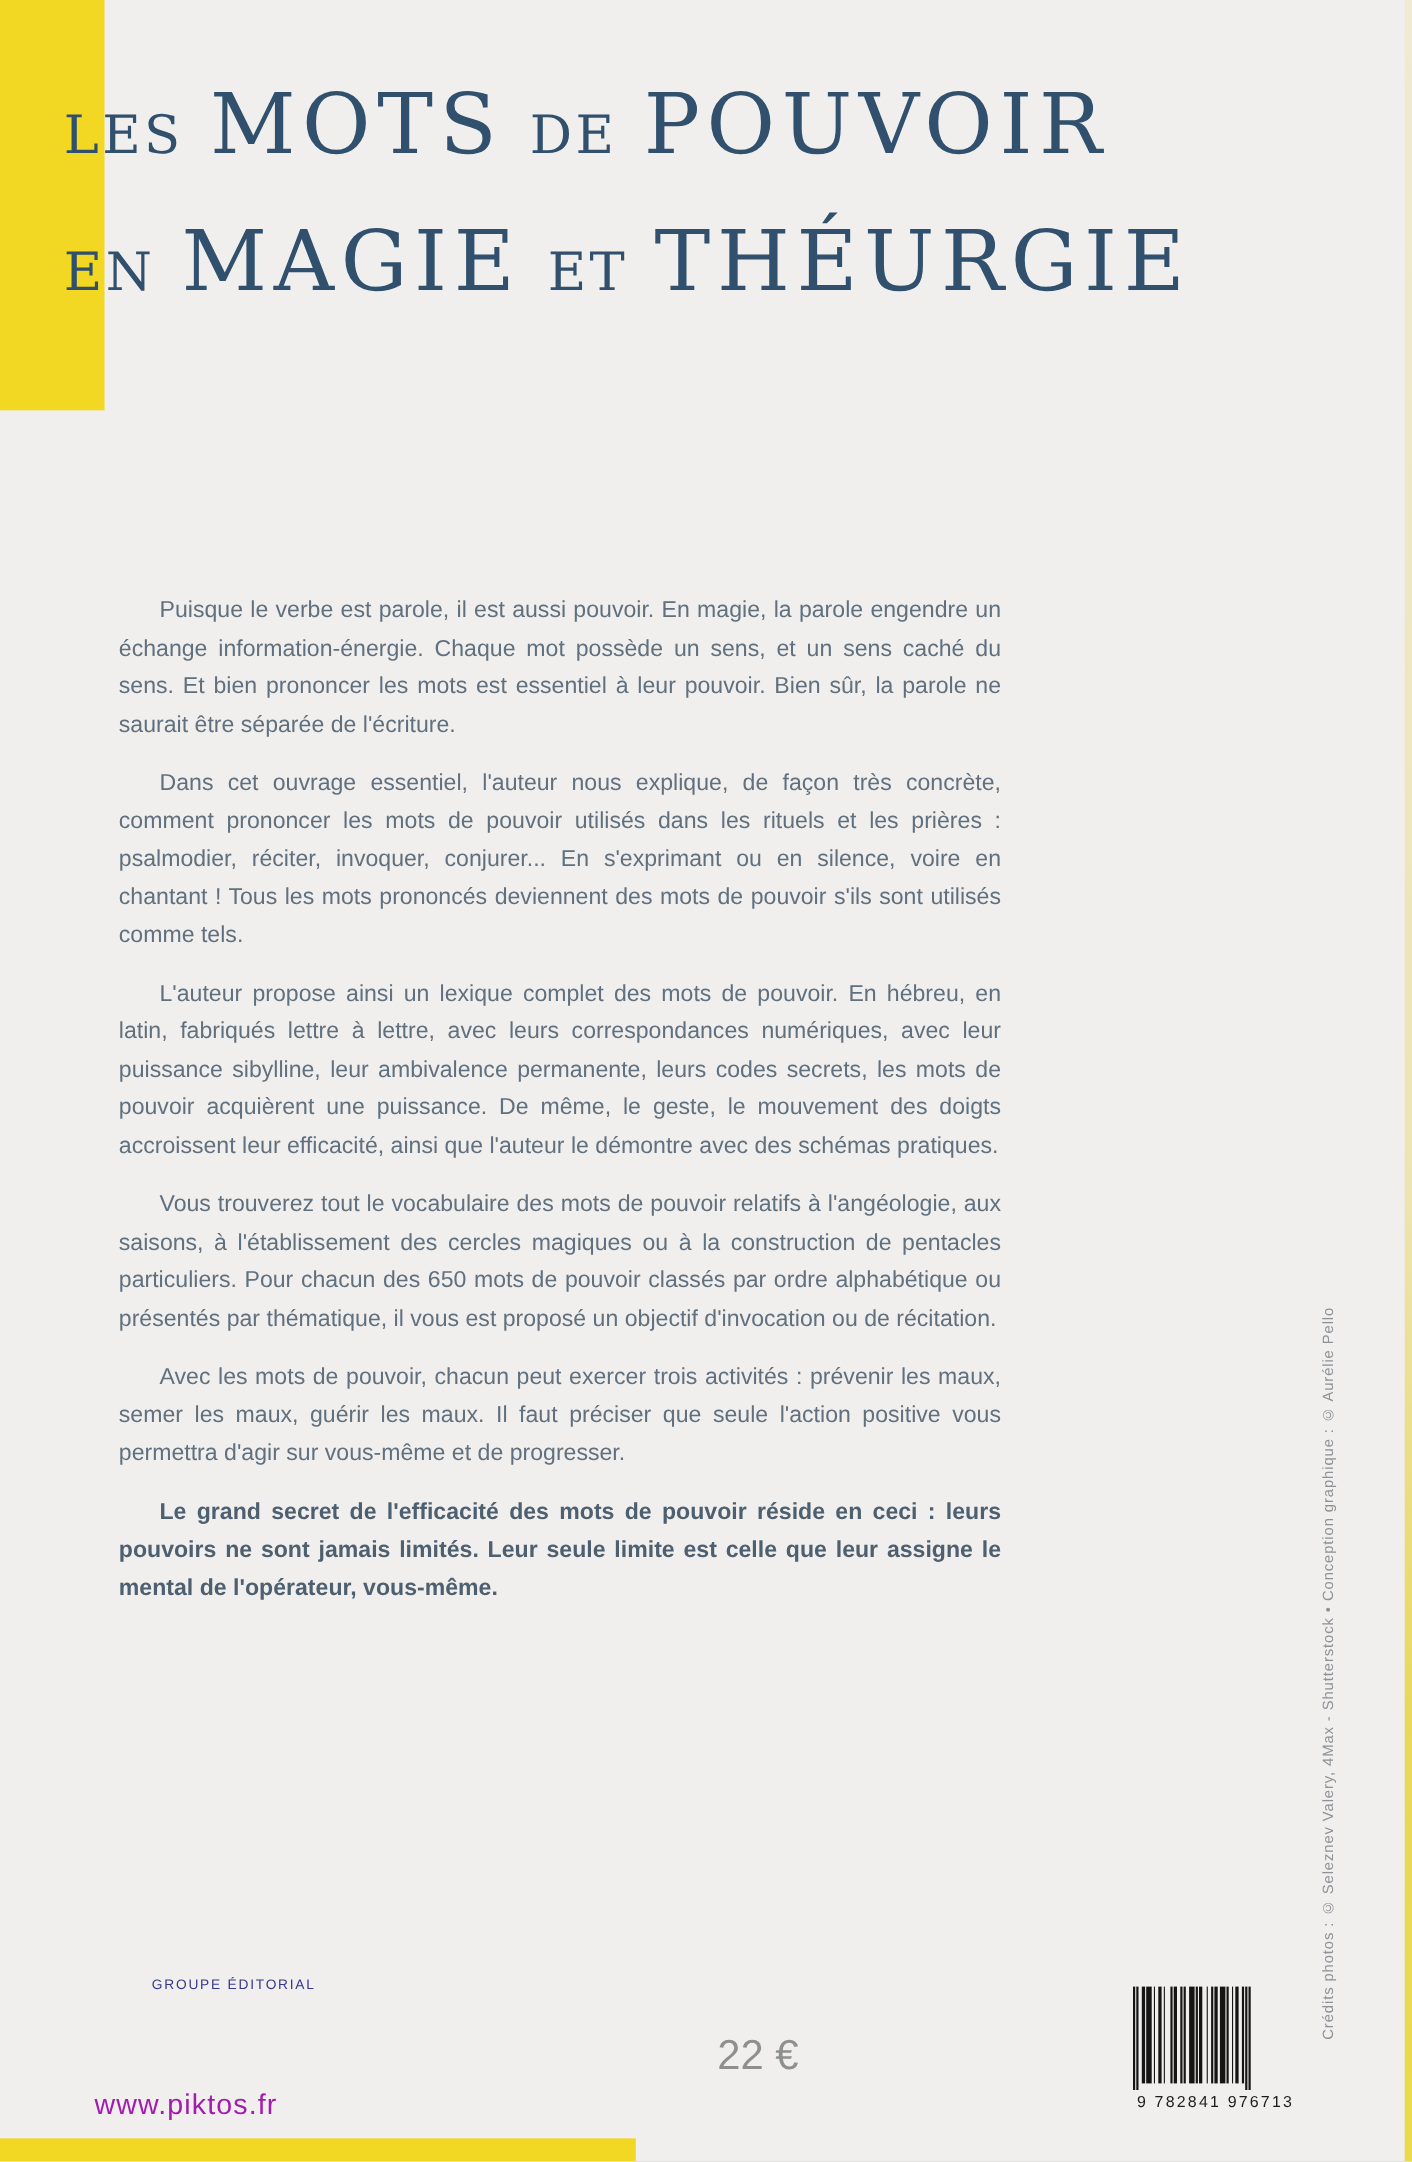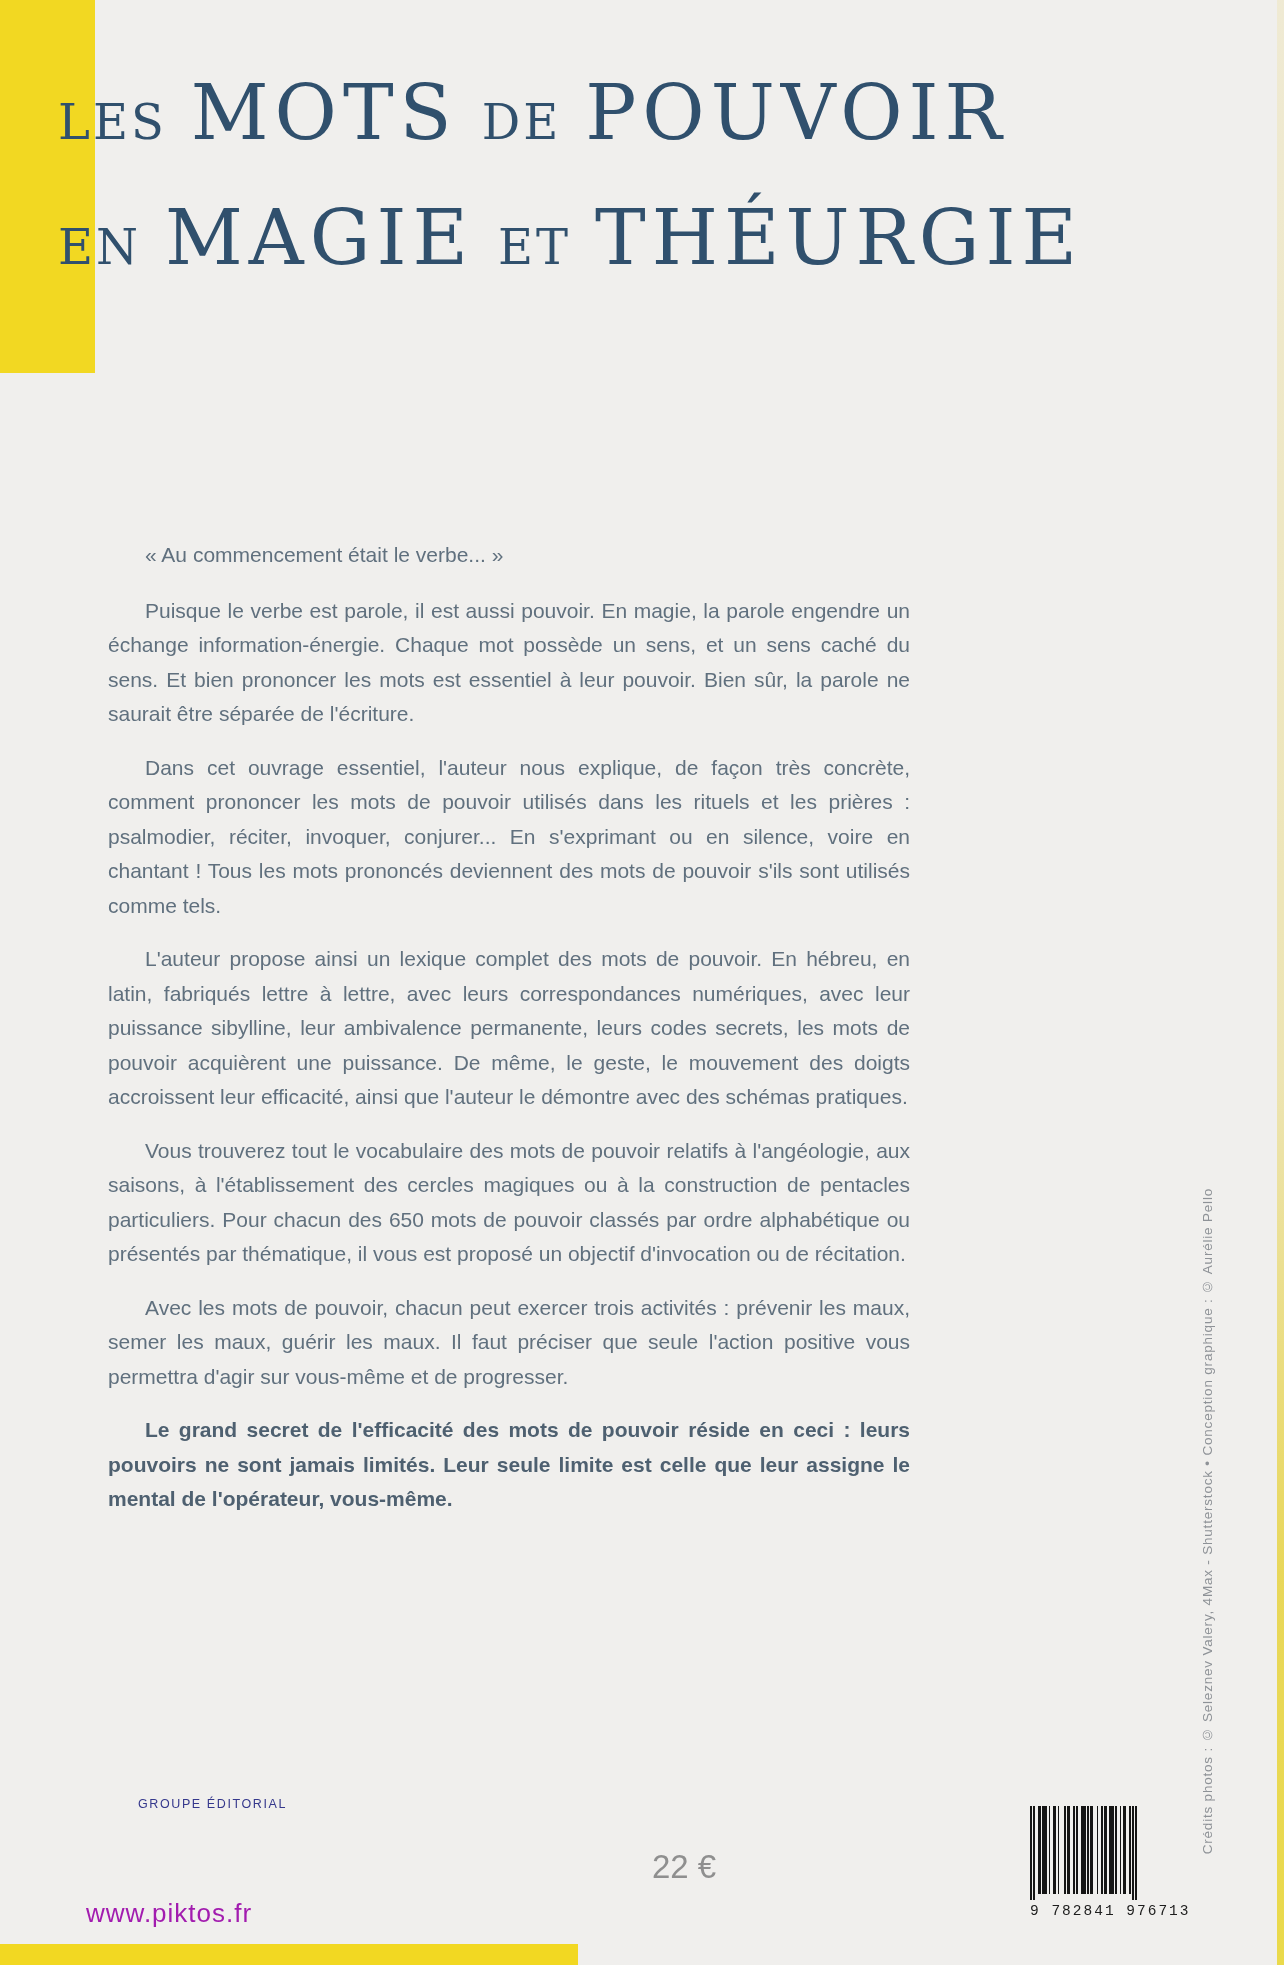--- a/index.html
+++ b/index.html
@@ -36,45 +36,44 @@
     white-space:nowrap;font-size:13.5px;letter-spacing:.8px;color:#8e9297;}
   
   .logo{position:absolute;left:86px;top:1796px;color:var(--logo-indigo);line-height:1;}
   .logo-row{display:flex;align-items:flex-end;}
   .logo-pi,.logo-tos{font-size:46px;letter-spacing:2px;}
   .logo-k{font-size:84px;font-style:italic;font-family:"DejaVu Serif",serif;
     margin:0 -6px;position:relative;top:14px;color:#3b3f96;}
   .logo-sub{font-size:12.5px;letter-spacing:1.6px;margin:2px 0 0 52px;text-align:right;}
   .website{position:absolute;left:86px;top:1898px;font-size:26px;
     letter-spacing:1px;color:#a21caf;}
-  .price{position:absolute;left:652px;top:1848px;font-size:33px;color:#8f8f8f;}
+  .price{position:absolute;left:652px;top:1848px;font-size:38px;color:#8f8f8f;}
   .barcode{position:absolute;left:1030px;top:1806px;width:150px;text-align:center;}
   .bars{display:flex;align-items:flex-start;height:94px;}
   .bars span{display:block;height:88px;}
   .bars span.bar{background:#151515;}
   .bars span.guard{height:94px;}
-  .barcode-number{margin-top:3px;font-family:Liberation Mono, monospace;
+  .barcode-number{margin-top:3px;font-family:Liberation Sans, sans-serif;
     font-size:14.5px;letter-spacing:2px;color:#1d1d1d;white-space:nowrap;}
 </style>
 </head>
 <body>
 
 <div class="cover" style="--accent-yellow: #f2d822; --title-blue: #30506d; --body-text: #60707e; --logo-indigo: #35388c;">
 
   <div class="stripe-left"></div>
   <div class="bar-bottom"></div>
   <div class="edge-right"></div>
 
   <h1 class="title">
     <div class="title-line" id="title-line1"><span class="sm">LES</span><span class="lg">MOTS</span><span class="sm">DE</span><span class="lg">POUVOIR</span></div>
     <div class="title-line" id="title-line2"><span class="sm">EN</span><span class="lg">MAGIE</span><span class="sm">ET</span><span class="lg">THÉURGIE</span></div>
   </h1>
 
   <div class="body-text">
-    <p class="quote">« Au commencement était le verbe... »</p>
     <div id="paragraphs">
         <p>Puisque le verbe est parole, il est aussi pouvoir. En magie, la parole engendre un échange information-énergie. Chaque mot possède un sens, et un sens caché du sens. Et bien prononcer les mots est essentiel à leur pouvoir. Bien sûr, la parole ne saurait être séparée de l'écriture.</p>
         <p>Dans cet ouvrage essentiel, l'auteur nous explique, de façon très concrète, comment prononcer les mots de pouvoir utilisés dans les rituels et les prières : psalmodier, réciter, invoquer, conjurer... En s'exprimant ou en silence, voire en chantant ! Tous les mots prononcés deviennent des mots de pouvoir s'ils sont utilisés comme tels.</p>
         <p>L'auteur propose ainsi un lexique complet des mots de pouvoir. En hébreu, en latin, fabriqués lettre à lettre, avec leurs correspondances numériques, avec leur puissance sibylline, leur ambivalence permanente, leurs codes secrets, les mots de pouvoir acquièrent une puissance. De même, le geste, le mouvement des doigts accroissent leur efficacité, ainsi que l'auteur le démontre avec des schémas pratiques.</p>
         <p>Vous trouverez tout le vocabulaire des mots de pouvoir relatifs à l'angéologie, aux saisons, à l'établissement des cercles magiques ou à la construction de pentacles particuliers. Pour chacun des 650 mots de pouvoir classés par ordre alphabétique ou présentés par thématique, il vous est proposé un objectif d'invocation ou de récitation.</p>
         <p>Avec les mots de pouvoir, chacun peut exercer trois activités : prévenir les maux, semer les maux, guérir les maux. Il faut préciser que seule l'action positive vous permettra d'agir sur vous-même et de progresser.</p>
       </div>
     <p class="closing">Le grand secret de l'efficacité des mots de pouvoir réside en ceci : leurs pouvoirs ne sont jamais limités. Leur seule limite est celle que leur assigne le mental de l'opérateur, vous-même.</p>
   </div>
 

